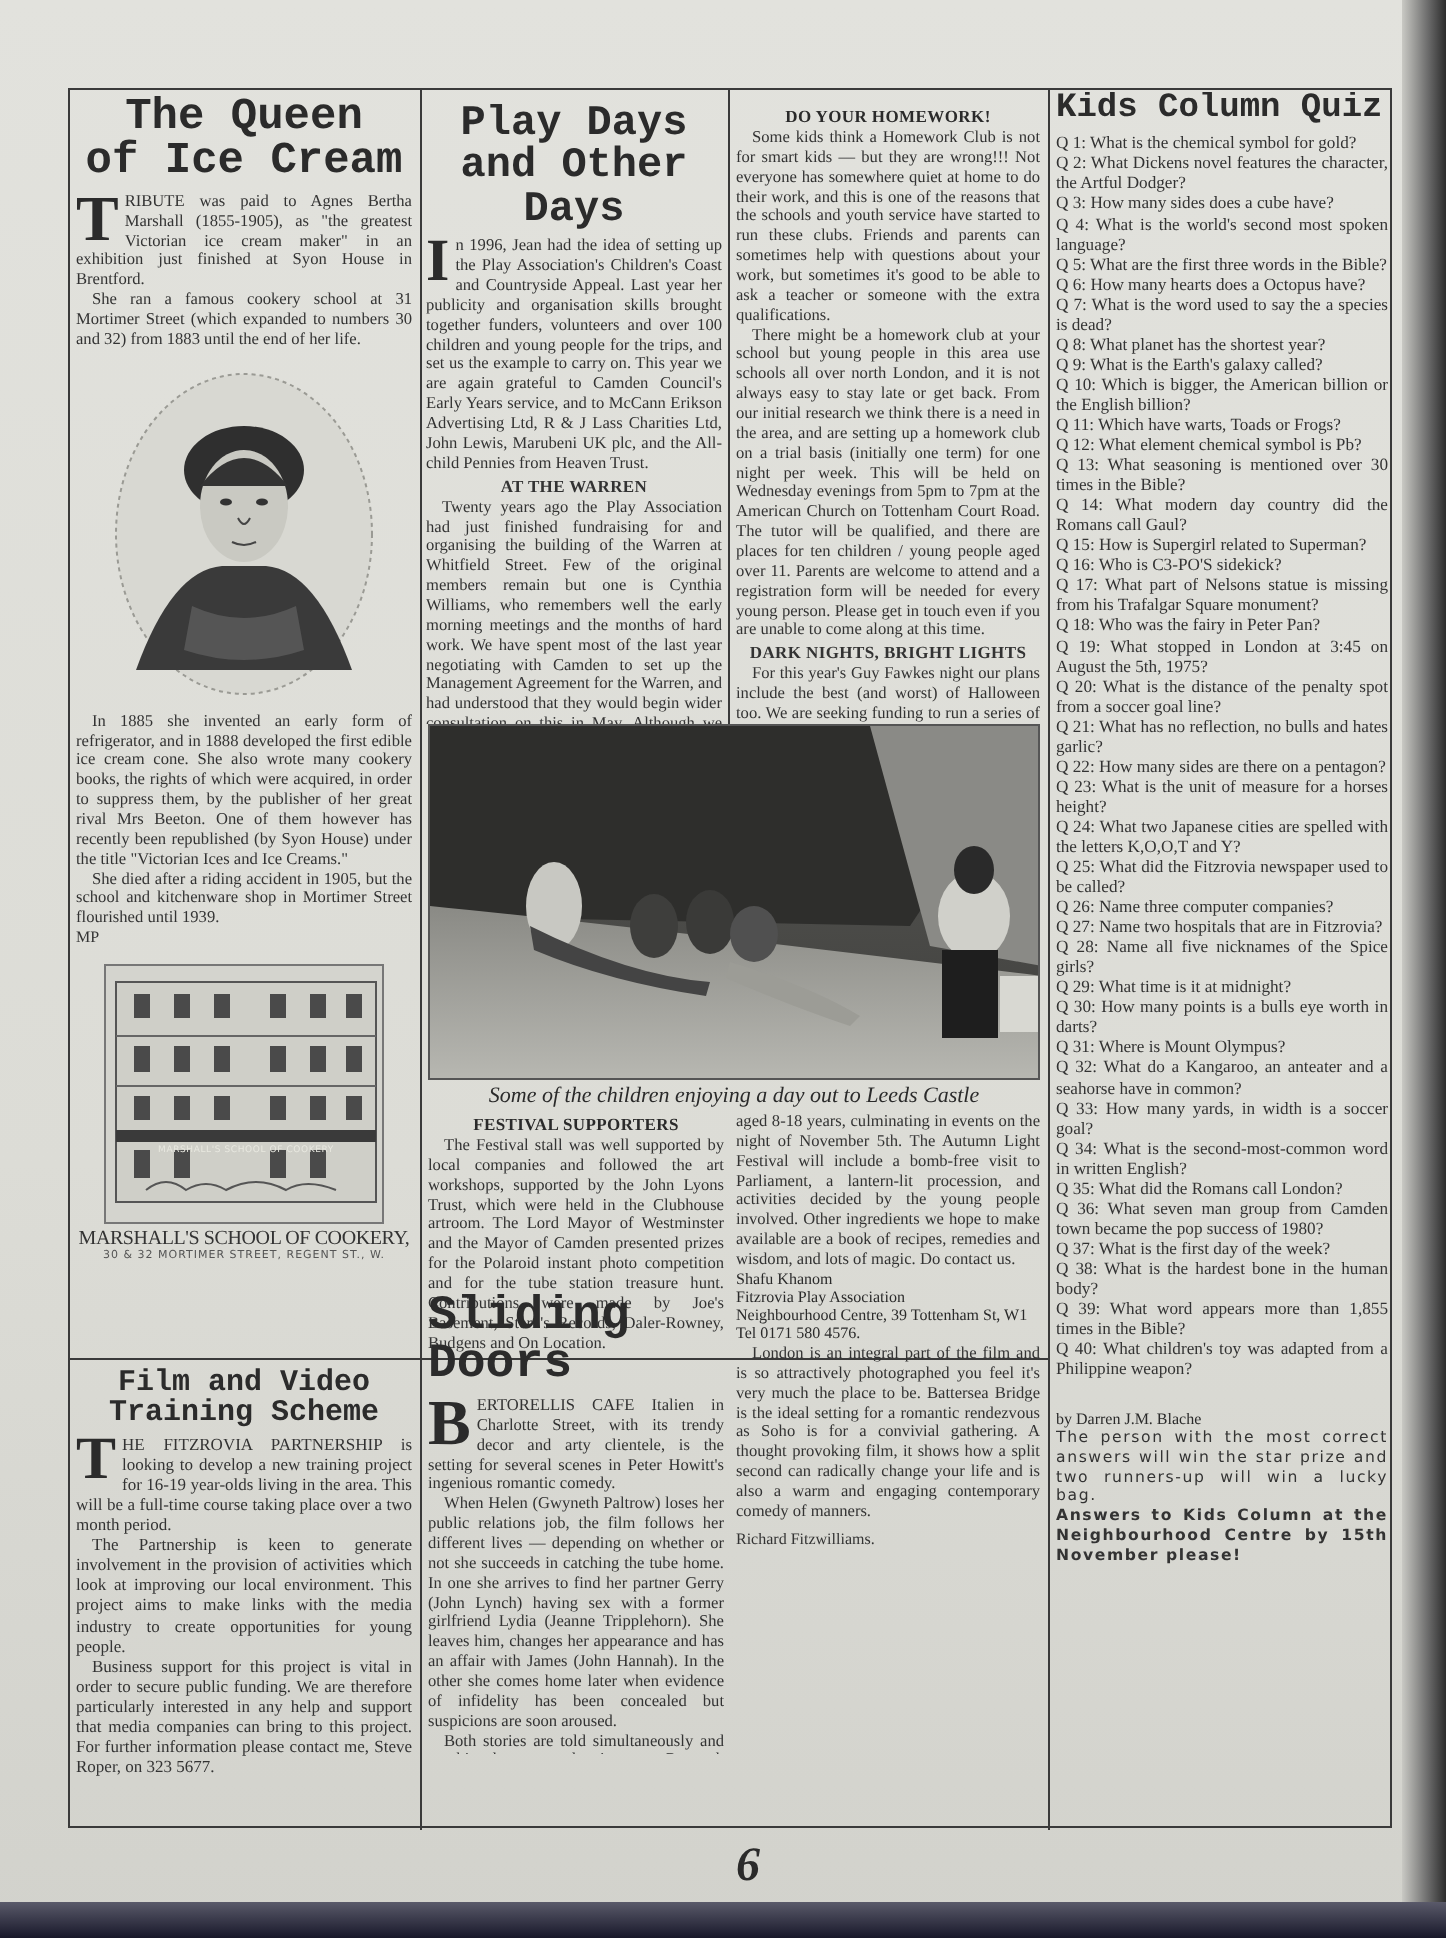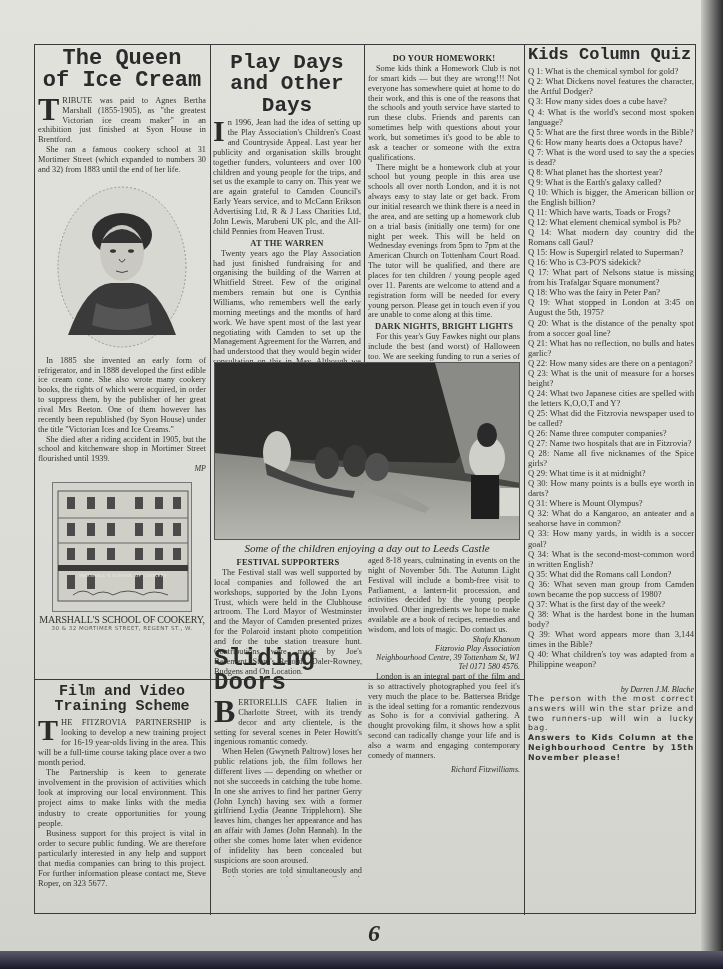--- a/index.html
+++ b/index.html
@@ -19,21 +19,21 @@
   .frame { position: absolute; left: 34px; top: 44px; width: 662px; height: 870px; border: 1.5px solid #3a3a3a; }
   .vline { position: absolute; background: #3a3a3a; width: 1px; }
   .hline { position: absolute; background: #3a3a3a; height: 1px; }
   .box { position: absolute; overflow: hidden; }
   .headline { font-weight: bold; text-align: center; color: #2b2b2b; line-height: 1.02; font-family: Liberation Mono, monospace; }
   .body-text { font-size: 8.3px; line-height: 1.19; text-align: justify; color: #333; }
   .body-text p { text-indent: 8px; margin-bottom: 0; }
   .body-text p.first { text-indent: 0; }
   .dropcap { float: left; font-weight: bold; line-height: 0.8; margin: 1px 3px 0 0; color: #2b2b2b; }
   .subhead { font-weight: bold; text-align: center; font-size: 8.5px; margin: 1px 0; letter-spacing: 0.2px; }
-  .sig { text-align: right; font-style: italic; font-size: 8px; }
+  .sig { text-align: left; font-size: 8px; }
   .quiz-q { font-size: 8.6px; line-height: 1.17; text-align: justify; color: #333; }
   .sans-note { font-family: "DejaVu Sans", "Liberation Sans", sans-serif; font-size: 7.8px; line-height: 1.25; letter-spacing: 0.8px; text-align: justify; color: #333; }
   .caption { font-style: italic; text-align: center; font-size: 11px; }
   .page-num { position: absolute; left: 368px; top: 920px; font-size: 24px; font-weight: bold; font-style: italic; color: #2a2a2a; }
 </style>
 </head>
 <body>
 
 <div class="page">
   <div class="dark-edge-right"></div>
@@ -217,20 +217,21 @@
       <div class="quiz-q">Q 3: How many sides does a cube have?</div>
       <div class="quiz-q">Q 4: What is the world's second most spoken language?</div>
       <div class="quiz-q">Q 5: What are the first three words in the Bible?</div>
       <div class="quiz-q">Q 6: How many hearts does a Octopus have?</div>
       <div class="quiz-q">Q 7: What is the word used to say the a species is dead?</div>
       <div class="quiz-q">Q 8: What planet has the shortest year?</div>
       <div class="quiz-q">Q 9: What is the Earth's galaxy called?</div>
       <div class="quiz-q">Q 10: Which is bigger, the American billion or the English billion?</div>
       <div class="quiz-q">Q 11: Which have warts, Toads or Frogs?</div>
       <div class="quiz-q">Q 12: What element chemical symbol is Pb?</div>
+      <div class="quiz-q">Q 13: What seasoning is mentioned over 30 times in the Bible?</div>
       <div class="quiz-q">Q 14: What modern day country did the Romans call Gaul?</div>
       <div class="quiz-q">Q 15: How is Supergirl related to Superman?</div>
       <div class="quiz-q">Q 16: Who is C3-PO'S sidekick?</div>
       <div class="quiz-q">Q 17: What part of Nelsons statue is missing from his Trafalgar Square monument?</div>
       <div class="quiz-q">Q 18: Who was the fairy in Peter Pan?</div>
       <div class="quiz-q">Q 19: What stopped in London at 3:45 on August the 5th, 1975?</div>
       <div class="quiz-q">Q 20: What is the distance of the penalty spot from a soccer goal line?</div>
       <div class="quiz-q">Q 21: What has no reflection, no bulls and hates garlic?</div>
       <div class="quiz-q">Q 22: How many sides are there on a pentagon?</div>
       <div class="quiz-q">Q 23: What is the unit of measure for a horses height?</div>
@@ -242,21 +243,21 @@
       <div class="quiz-q">Q 29: What time is it at midnight?</div>
       <div class="quiz-q">Q 30: How many points is a bulls eye worth in darts?</div>
       <div class="quiz-q">Q 31: Where is Mount Olympus?</div>
       <div class="quiz-q">Q 32: What do a Kangaroo, an anteater and a seahorse have in common?</div>
       <div class="quiz-q">Q 33: How many yards, in width is a soccer goal?</div>
       <div class="quiz-q">Q 34: What is the second-most-common word in written English?</div>
       <div class="quiz-q">Q 35: What did the Romans call London?</div>
       <div class="quiz-q">Q 36: What seven man group from Camden town became the pop success of 1980?</div>
       <div class="quiz-q">Q 37: What is the first day of the week?</div>
       <div class="quiz-q">Q 38: What is the hardest bone in the human body?</div>
-      <div class="quiz-q">Q 39: What word appears more than 3,144 times in the Bible?</div>
+      <div class="quiz-q">Q 39: What word appears more than 1,855 times in the Bible?</div>
       <div class="quiz-q">Q 40: What children's toy was adapted from a Philippine weapon?</div>
     </div>
     <div class="sig" style="margin-top:16px;">by Darren J.M. Blache</div>
     <div class="sans-note">The person with the most correct answers will win the star prize and two runners-up will win a lucky bag.</div>
     <div class="sans-note" style="font-weight:bold;">Answers to Kids Column at the Neighbourhood Centre by 15th November please!</div>
   </div>
 
   <div class="page-num">6</div>
 </div>
 

